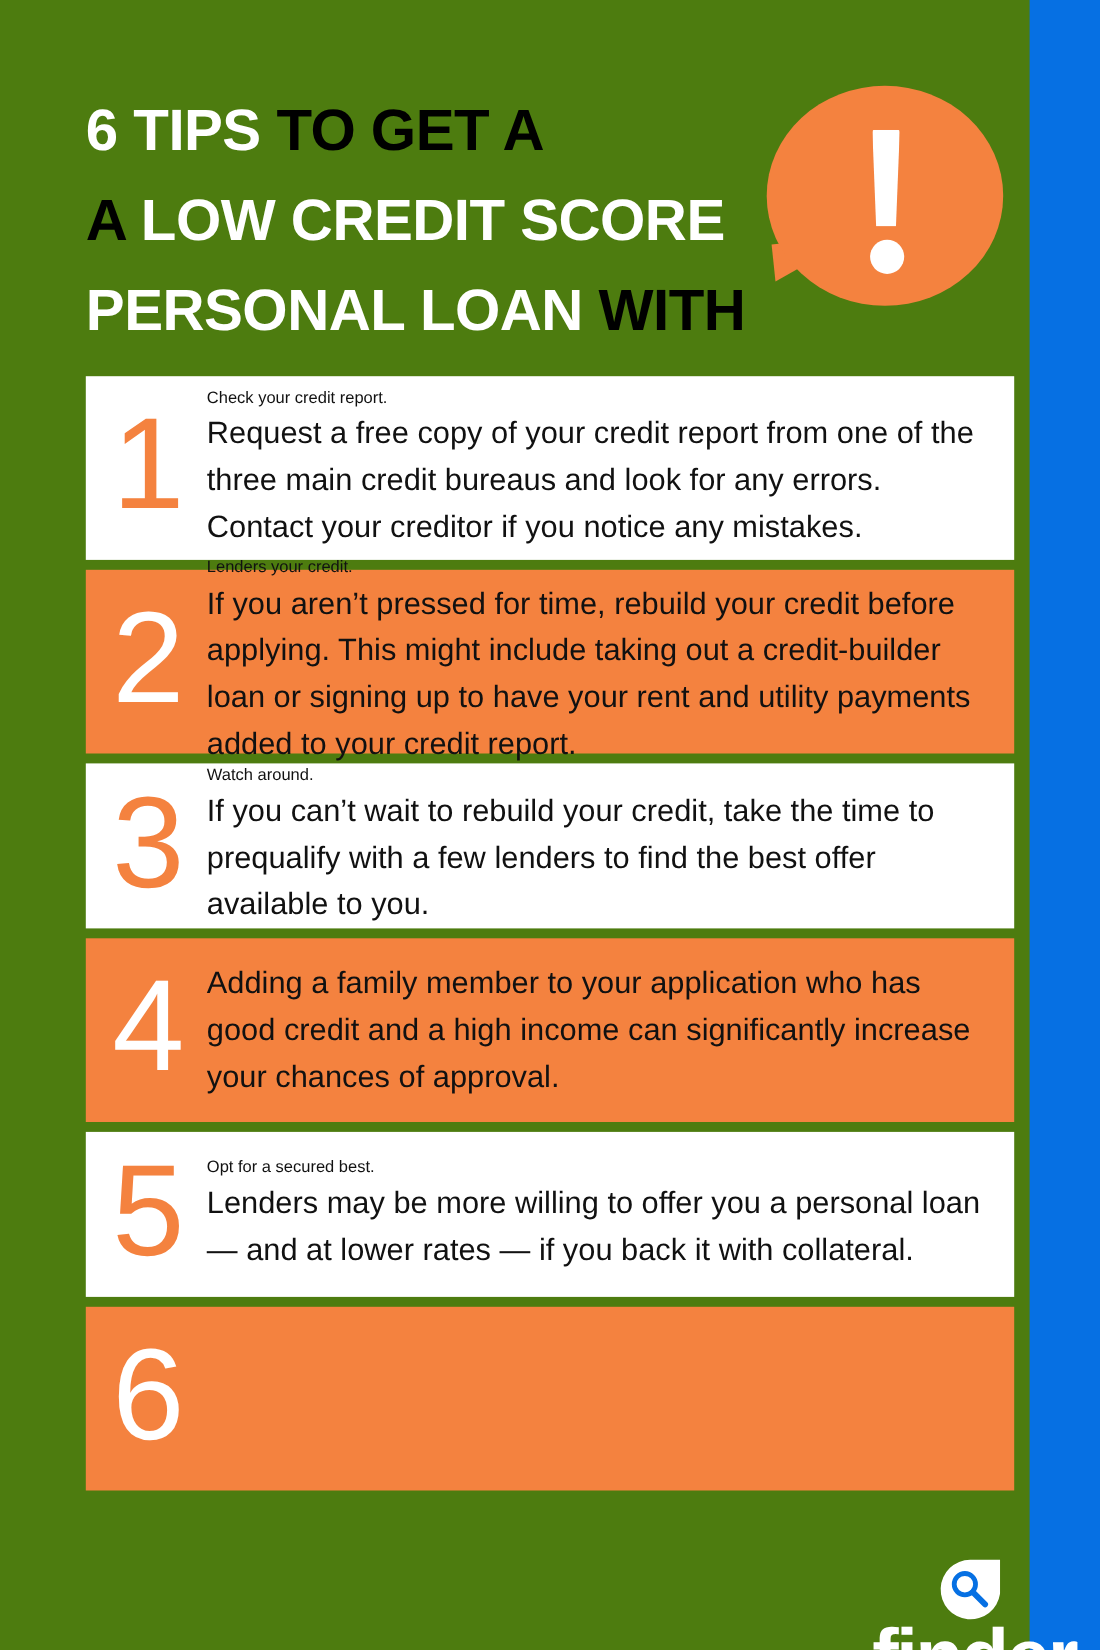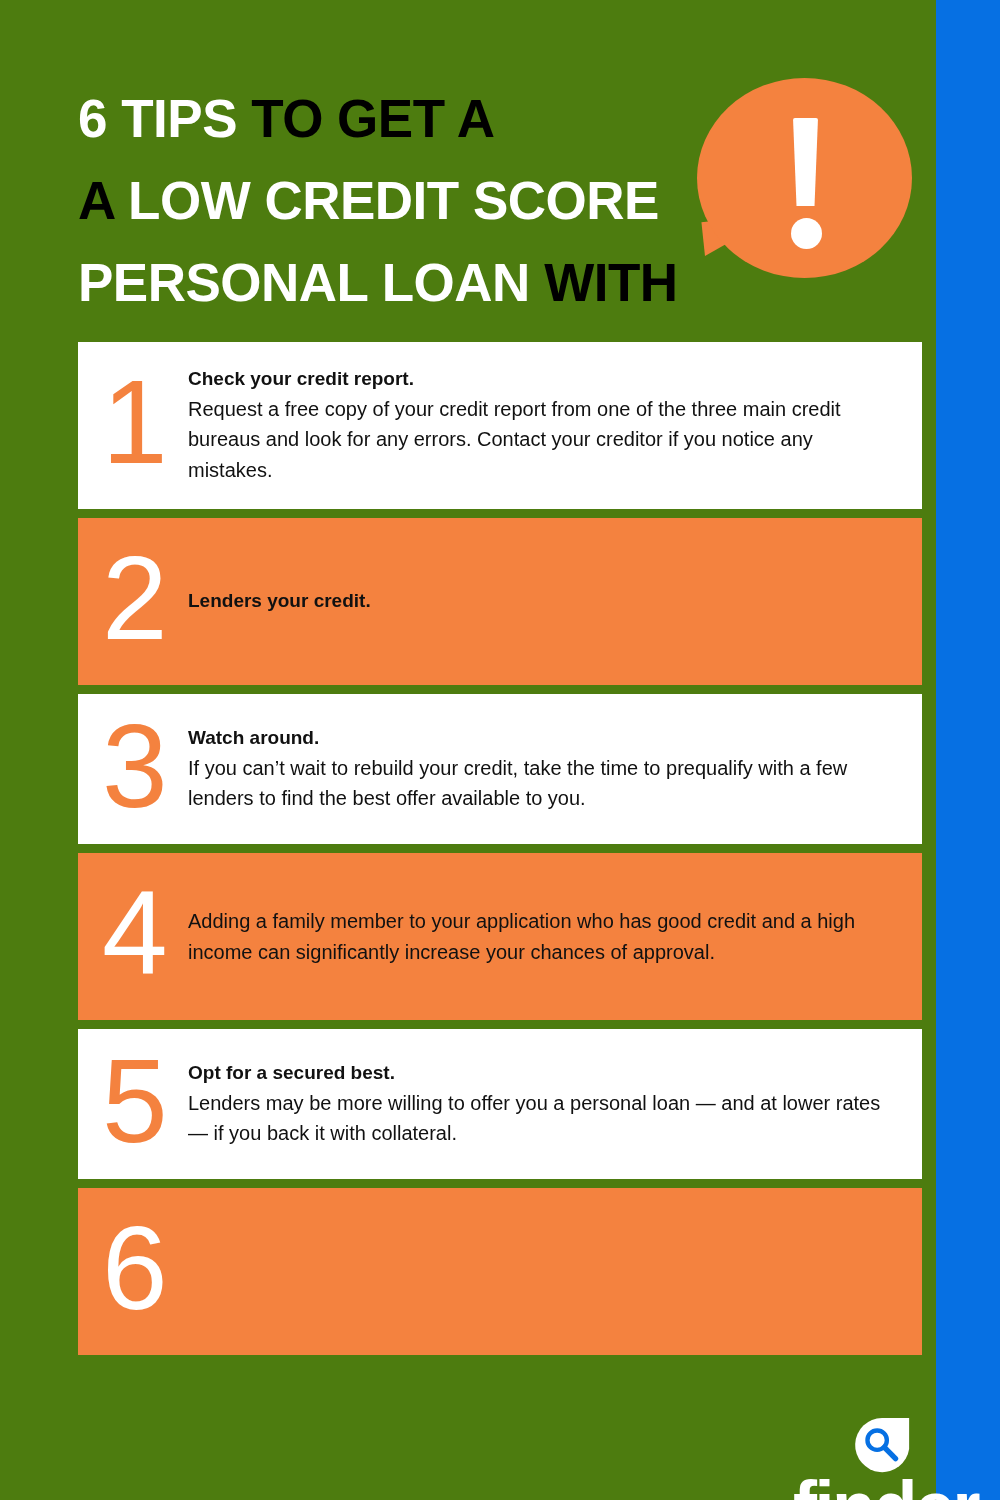--- a/index.html
+++ b/index.html
@@ -132,31 +132,31 @@
   .tip-card.light .tip-number { color: #f4823f; }
   .tip-card.dark  .tip-number { color: #ffffff; }
 
   .tip-body {
     flex: 1 1 auto;
     min-width: 0;
   }
 
   .tip-heading {
     font-family: "Liberation Sans", sans-serif;
-    font-weight: bold;
-    font-size: 19px;
+    font-weight: normal;
+    font-size: 15px;
     line-height: 1.42;
     color: #111111;
     margin: 0 0 1px 0;
   }
 
   .tip-text {
     font-family: "Liberation Sans", sans-serif;
     font-weight: normal;
-    font-size: 20px;
+    font-size: 28px;
     line-height: 1.52;
     color: #111111;
     margin: 0;
   }
 
   
   .tip-card.h-tall  { height: 167px; }
   .tip-card.h-short { height: 150px; }
 
   
@@ -229,20 +229,21 @@
       <div class="tip-body">
         <p class="tip-heading">Check your credit report.</p>
         <p class="tip-text">Request a free copy of your credit report from one of the three main credit bureaus and look for any errors. Contact your creditor if you notice any mistakes.</p>
       </div>
     </div>
 
     <div class="tip-card dark h-tall">
       <div class="tip-number">2</div>
       <div class="tip-body">
         <p class="tip-heading">Lenders your credit.</p>
+        <p class="tip-text">If you aren’t pressed for time, rebuild your credit before applying. This might include taking out a credit-builder loan or signing up to have your rent and utility payments added to your credit report.</p>
       </div>
     </div>
 
     <div class="tip-card light h-short">
       <div class="tip-number">3</div>
       <div class="tip-body">
         <p class="tip-heading">Watch around.</p>
         <p class="tip-text">If you can’t wait to rebuild your credit, take the time to prequalify with a few lenders to find the best offer available to you.</p>
       </div>
     </div>

